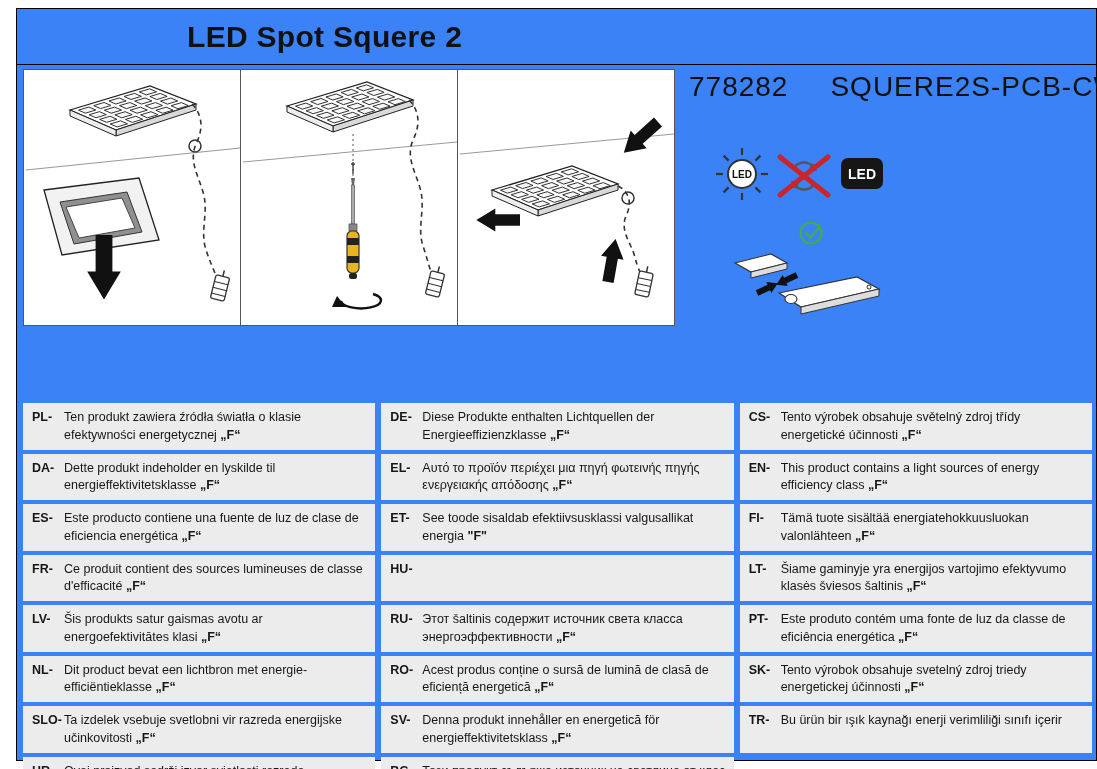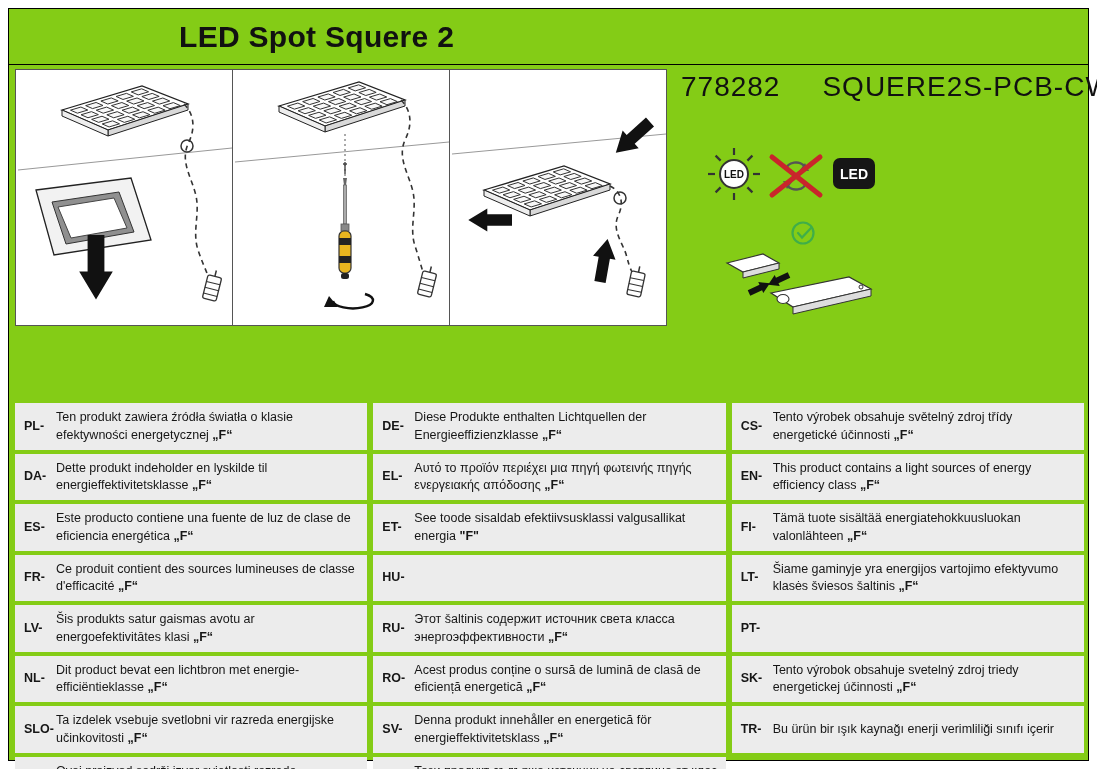--- a/index.html
+++ b/index.html
@@ -1,36 +1,36 @@
 <!DOCTYPE html>
 <html><head>
 <meta charset="utf-8">
 <style>
   * { margin:0; padding:0; box-sizing:border-box; }
   html,body { width:1097px; height:769px; background:#fff; font-family:"Liberation Sans", sans-serif; color:#111; }
-  .page { position:absolute; left:8px; top:8px; width:1081px; height:753px; border:1.5px solid #000; background:#84cc16; }
+  .page { position:absolute; left:16px; top:8px; width:1081px; height:753px; border:1.5px solid #000; background:#3b82f6; }
 
   .header { height:56px; border-bottom:1.5px solid #000; display:flex; align-items:center; }
   .title  { font-size:30px; font-weight:700; margin-left:170px; letter-spacing:.3px; }
 
   .steps { position:absolute; left:6px; top:60px; display:flex; }
   .step  { width:218px; height:257px; border:1px solid #555; margin-left:-1px; background:#fff; }
   .step:first-child { margin-left:0; }
 
   .product { position:absolute; left:672px; top:62px; font-size:28px; letter-spacing:1px; display:flex; gap:42px; white-space:nowrap; }
 
   .icon-sun     { position:absolute; left:696px; top:136px; }
   .icon-crossed { position:absolute; left:758px; top:144px; }
   .led-badge    { position:absolute; left:824px; top:149px; width:42px; height:31px; background:#161616; border-radius:7px;
                   color:#fff; font-weight:700; font-size:14px; display:flex; align-items:center; justify-content:center; }
   .swap         { position:absolute; left:704px; top:210px; }
 
   .lang-table { position:absolute; left:6px; top:394px; width:1069px; display:grid;
                 grid-template-columns:1fr 1fr 1fr; column-gap:6px; row-gap:4px; }
-  .cell { background:#ececec; min-height:41px; padding:6px 8px 5px 9px; display:flex; align-items:center;
+  .cell { background:#ececec; min-height:41px; padding:6px 8px 5px 9px; display:flex; align-items:flex-start;
           font-size:12.5px; line-height:1.42; color:#161616; }
   .cell .lang { font-weight:700; white-space:nowrap; margin-right:5px; min-width:27px; }
   .cell b { font-weight:700; }
 </style>
 </head>
 <body>
 
 <svg width="0" height="0" style="position:absolute" aria-hidden="true">
   <defs>
     <g id="module">
@@ -245,20 +245,21 @@
         <span class="lang">LV-</span>
         <span class="txt"><span>Šis produkts satur gaismas avotu ar energoefektivitātes klasi</span> <b>„F“</b></span>
       </div>
     <div class="cell">
         <span class="lang">RU-</span>
         <span class="txt"><span>Этот šaltinis содержит источник света класса энергоэффективности</span> <b>„F“</b></span>
       </div>
 
     <div class="cell">
         <span class="lang">PT-</span>
+        <span class="txt"><span>Este produto contém uma fonte de luz da classe de eficiência energética</span> <b>„F“</b></span>
       </div>
     <div class="cell">
         <span class="lang">NL-</span>
         <span class="txt"><span>Dit product bevat een lichtbron met energie-efficiëntieklasse</span> <b>„F“</b></span>
       </div>
     <div class="cell">
         <span class="lang">RO-</span>
         <span class="txt"><span>Acest produs conține o sursă de lumină de clasă de eficiență energetică</span> <b>„F“</b></span>
       </div>
 

